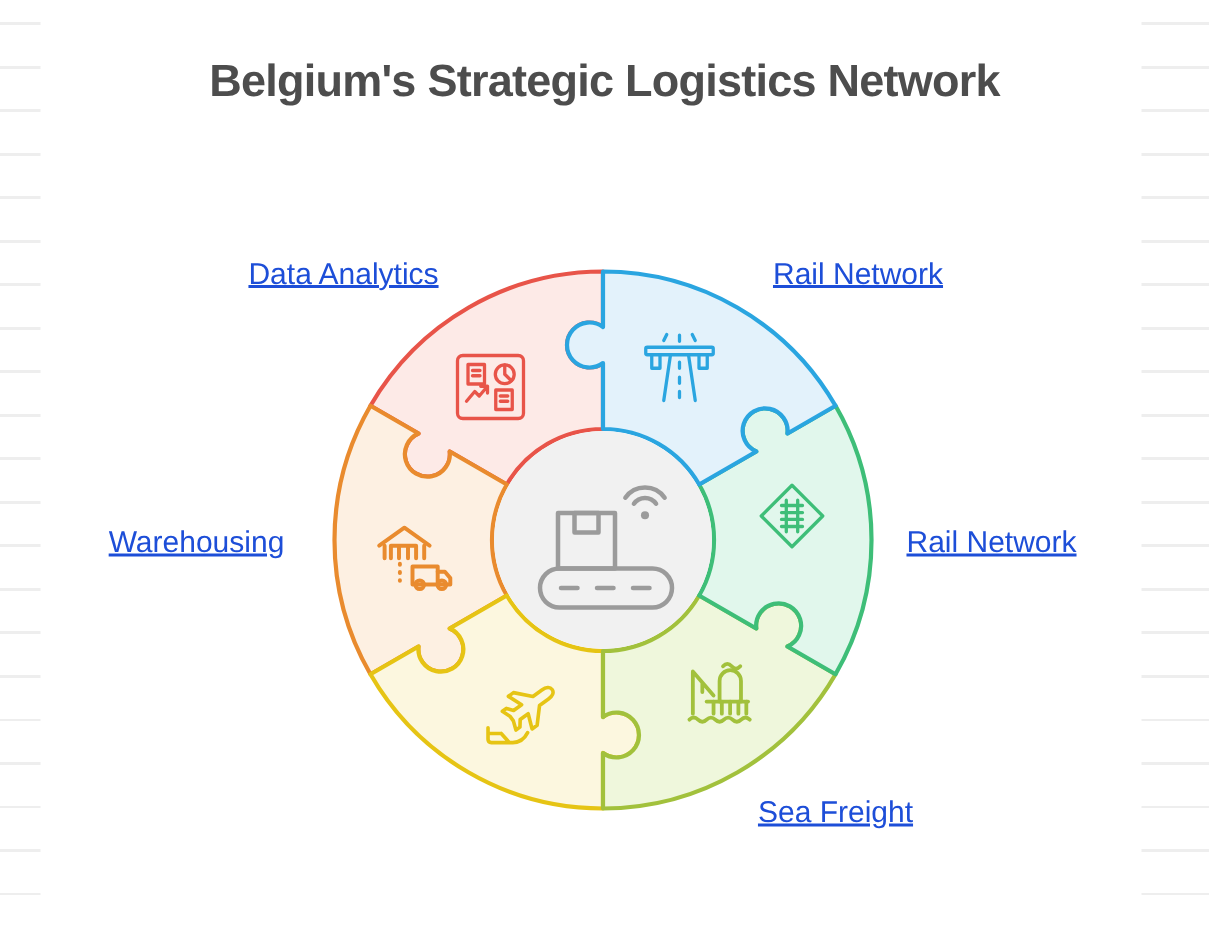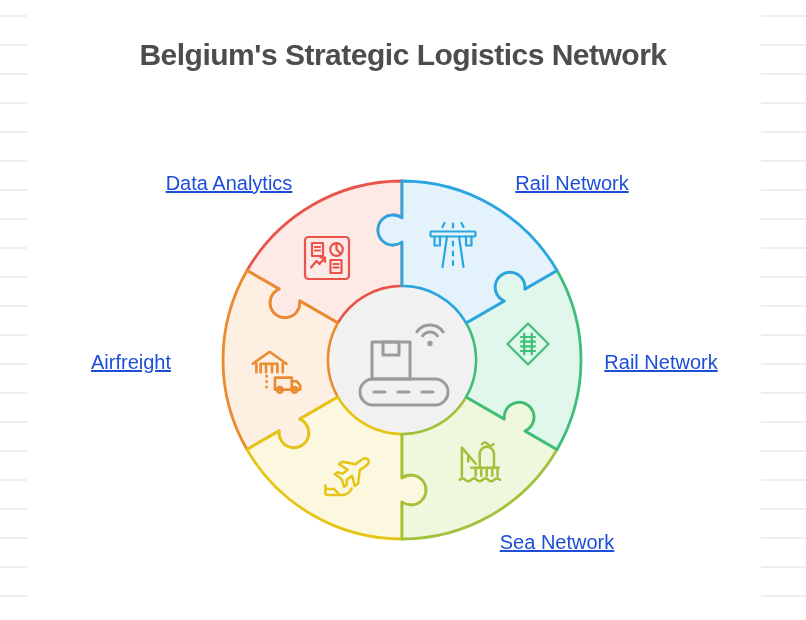--- a/index.html
+++ b/index.html
@@ -84,15 +84,15 @@
         <rect x="-19" y="-18" width="16" height="13"></rect>
         <path d="M 14.9 -28.2 A 16 16 0 0 1 41.1 -28.2"></path>
         <path d="M 20.6 -24.2 A 9 9 0 0 1 35.4 -24.2"></path>
         <circle cx="28" cy="-16.5" r="2.7" fill="#9b9b9b" stroke="none"></circle>
       </g>
     </svg>
 
   <div class="seg-label" style="left:229px;top:183px">Data Analytics</div>
   <div class="seg-label" style="left:572px;top:183px">Rail Network</div>
   <div class="seg-label" style="left:661px;top:362px">Rail Network</div>
-  <div class="seg-label" style="left:557px;top:542px">Sea Network</div>
-  <div class="seg-label" style="left:131px;top:362px">Airfreight</div>
+  <div class="seg-label" style="left:557px;top:542px">Sea Freight</div>
+  <div class="seg-label" style="left:131px;top:362px">Warehousing</div>
 </div>
 
 </body></html>

